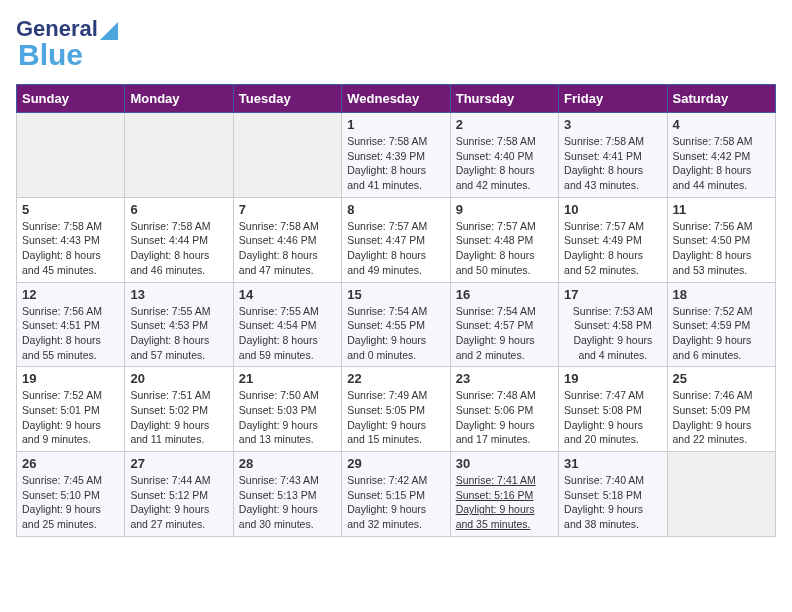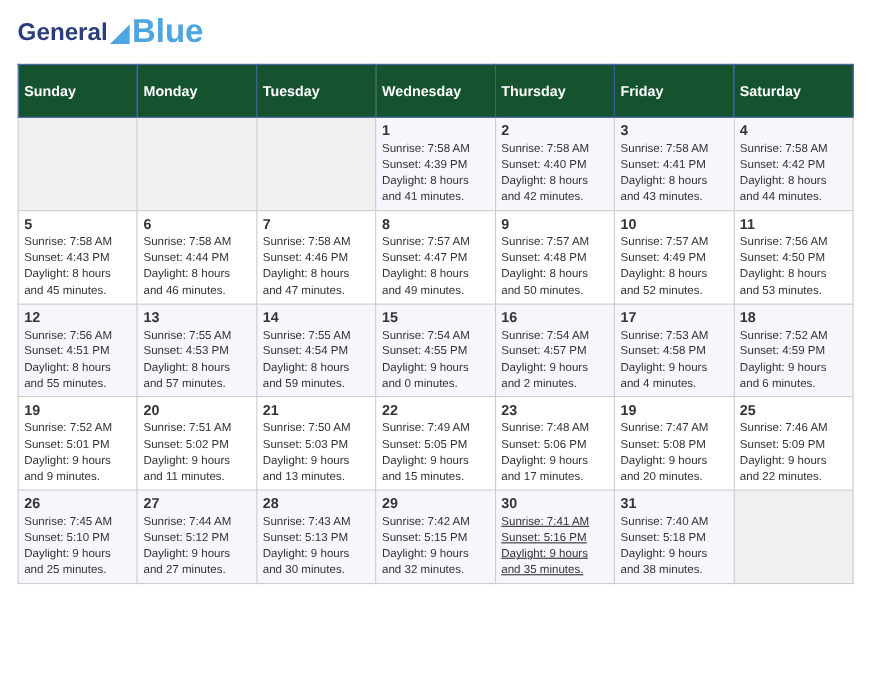--- a/index.html
+++ b/index.html
@@ -11,45 +11,45 @@
       padding: 16px;
     }
     .header {
       display: flex;
       justify-content: space-between;
       align-items: flex-start;
       margin-bottom: 12px;
     }
     .logo {
       display: flex;
-      flex-direction: row;
+      flex-direction: column;
       align-items: flex-start;
     }
     .title-block {
       text-align: right;
     }
     .month-title {
       font-size: 32px;
       font-weight: bold;
       color: #333;
     }
     .location-title {
       font-size: 16px;
       color: #333;
     }
     table {
       width: 100%;
       border-collapse: collapse;
       table-layout: fixed;
     }
     thead tr th {
-      background-color: #14532d;
+      background-color: #701a75;
       color: #fff;
       text-align: left;
-      padding: 16px 5px;
+      padding: 6px 5px;
       font-size: 13px;
       font-weight: bold;
       border: 1px solid #3a5ba0;
     }
     tbody tr td {
       border: 1px solid #ccc;
       vertical-align: top;
       padding: 4px 5px;
       font-size: 11px;
       color: #333;
@@ -204,21 +204,21 @@
 Daylight: 9 hours and 0 minutes.</div>
         </td>
         <td>
           <span class="day-num">16</span>
           <div class="cell-info" style="white-space: pre-line;">Sunrise: 7:54 AM
 Sunset: 4:57 PM
 Daylight: 9 hours and 2 minutes.</div>
         </td>
         <td>
           <span class="day-num">17</span>
-          <div class="cell-info" style="white-space: pre-line;">Sunrise: 7:53 AM
+          <div class="cell-info" style="white-space: pre-line; text-align: center;">Sunrise: 7:53 AM
 Sunset: 4:58 PM
 Daylight: 9 hours and 4 minutes.</div>
         </td>
         <td>
           <span class="day-num">18</span>
           <div class="cell-info" style="white-space: pre-line;">Sunrise: 7:52 AM
 Sunset: 4:59 PM
 Daylight: 9 hours and 6 minutes.</div>
         </td>
       </tr>

